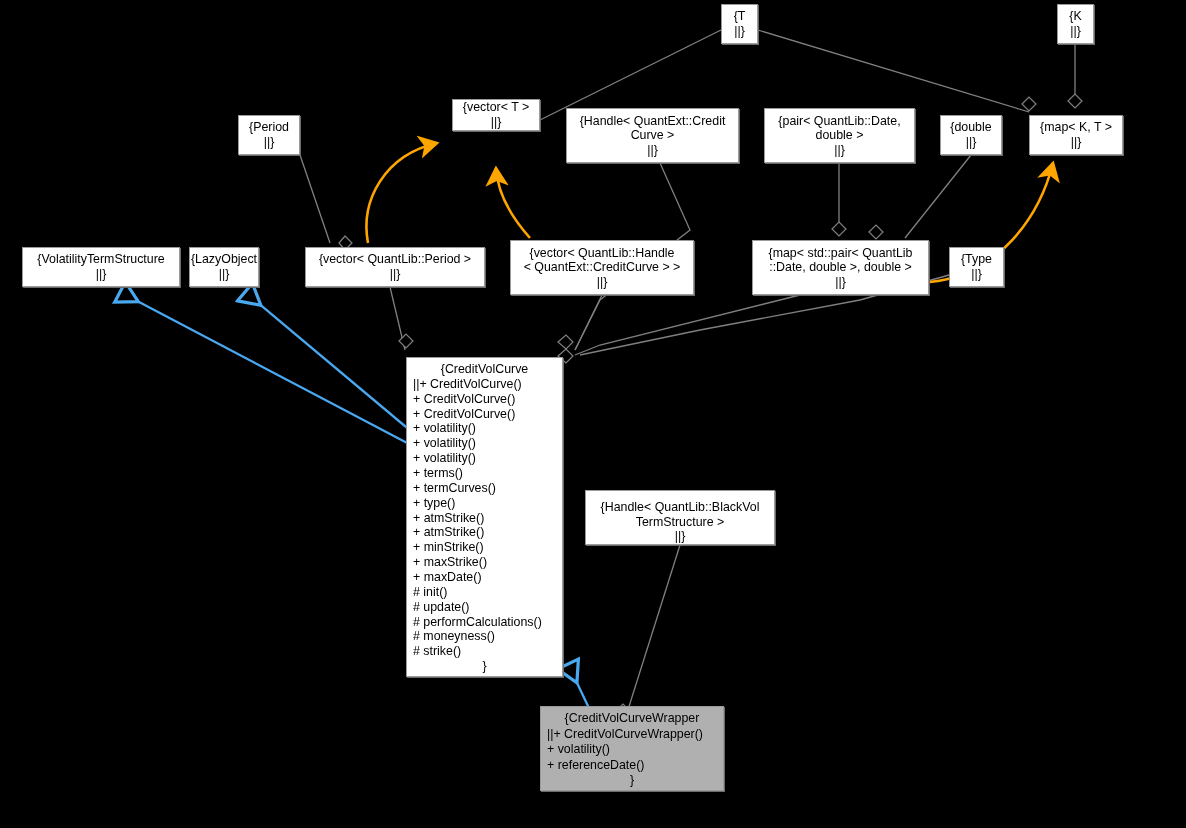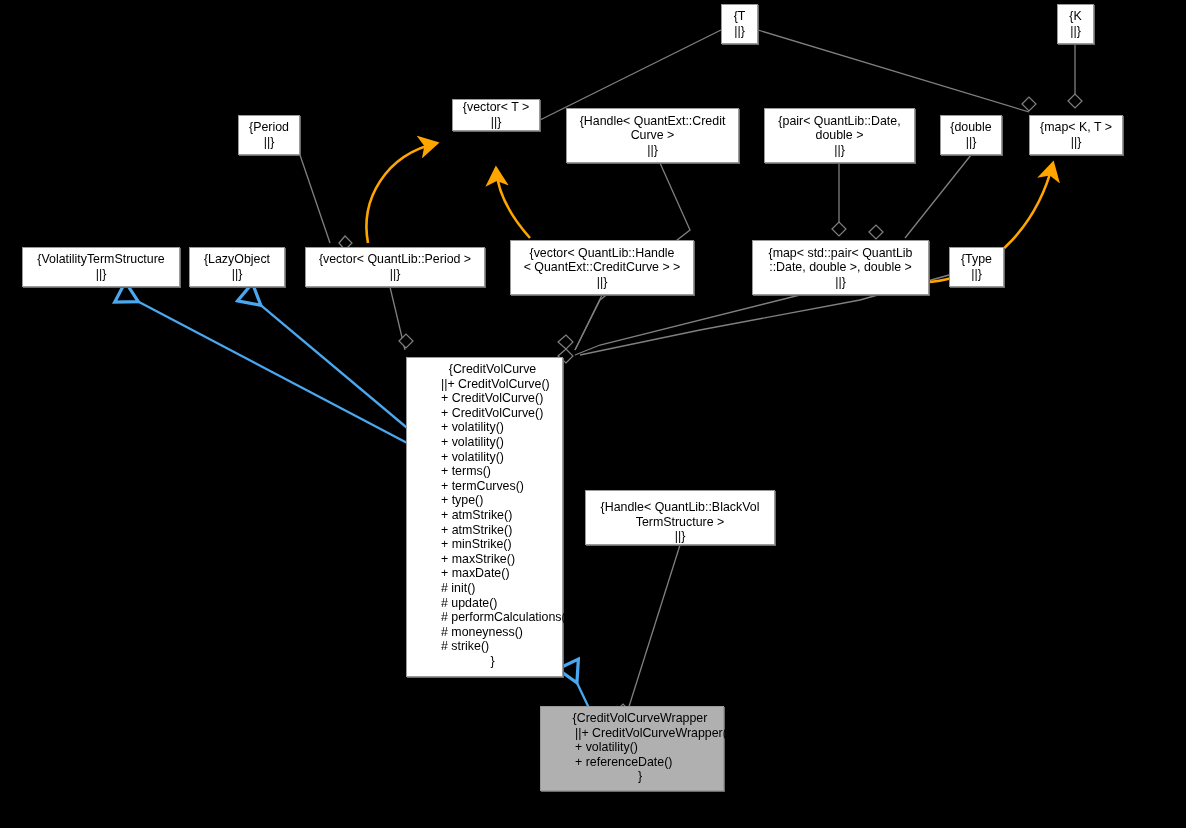--- a/index.html
+++ b/index.html
@@ -7,25 +7,25 @@
        font-family:"Liberation Sans","DejaVu Sans",sans-serif;}
   #canvas{position:absolute;left:0;top:0;width:1186px;height:828px;}
   svg.edges{position:absolute;left:0;top:0;width:1186px;height:828px;pointer-events:none;}
   .node{position:absolute;box-sizing:border-box;background:#fff;
         border:1px solid #9a9a9a;box-shadow:1px 1px 0 #6b6b6b;
         color:#000;font-size:12.4px;line-height:14.6px;text-align:center;
         display:flex;flex-direction:column;justify-content:center;align-items:center;
         white-space:pre;}
   .node.grey{background:#b0b0b0;}
   .node .ln{display:block;width:100%;}
-  .node.cls{text-align:left;align-items:stretch;justify-content:flex-start;
-            padding:4px 6px 2px 22px;}
+  .node.cls{text-align:left;align-items:stretch;justify-content:space-between;
+            padding:4px 6px 2px 6px;}
   .node.cls .title{text-align:center;}
   .node.cls .brace{text-align:center;}
-  .node.cls .m{text-align:left;margin-left:12px;}
+  .node.cls .m{text-align:left;}
 </style>
 </head>
 <body>
 
 <div id="canvas">
 
   <svg class="edges" viewBox="0 0 1186 828">
     <defs>
       <marker id="inh" markerWidth="12" markerHeight="12" refX="10" refY="6" orient="auto">
         <path d="M10,1 L10,11 L1,6 Z" fill="#000" stroke="#4aa8f0" stroke-width="1.4"></path>
@@ -113,21 +113,21 @@
   <div class="node" style="left:1029px;top:115px;width:94px;height:40px;">
     <span class="ln">{map&lt; K, T &gt;</span>
     <span class="ln">||}</span>
   </div>
 
   <div class="node" style="left:6px;top:247px;width:158px;height:40px;margin-left:16px;">
     <span class="ln">{VolatilityTermStructure</span>
     <span class="ln">||}</span>
   </div>
 
-  <div class="node" style="left:189px;top:247px;width:96px;height:40px;">
+  <div class="node" style="left:189px;top:247px;width:70px;height:40px;">
     <span class="ln">{LazyObject</span>
     <span class="ln">||}</span>
   </div>
 
   <div class="node" style="left:305px;top:247px;width:180px;height:40px;">
     <span class="ln">{vector&lt; QuantLib::Period &gt;</span>
     <span class="ln">||}</span>
   </div>
 
   <div class="node" style="left:510px;top:240px;width:184px;height:55px;">

